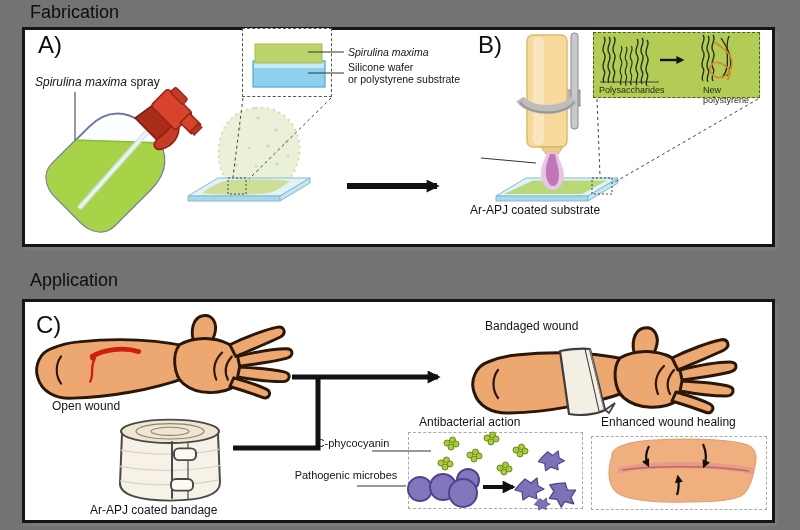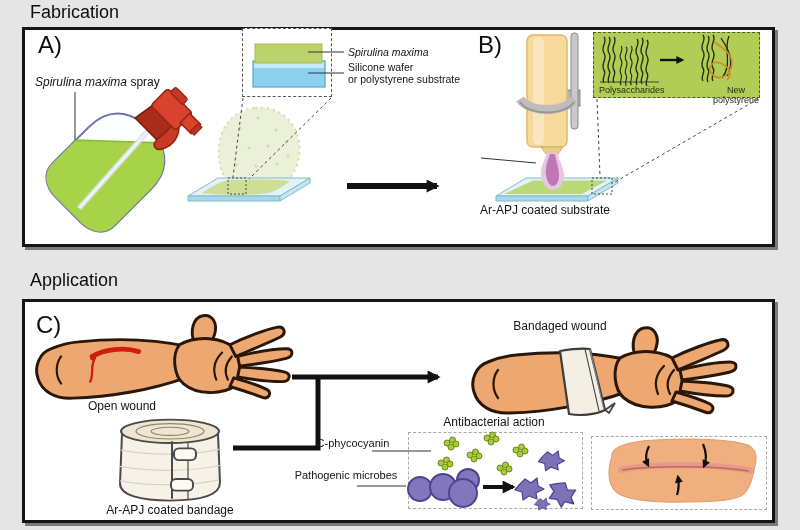--- a/index.html
+++ b/index.html
@@ -1,33 +1,33 @@
 <!DOCTYPE html>
 <html><head>
 <meta charset="utf-8">
 <style>
   html,body{margin:0;padding:0;background:#fff;}
-  .stage{position:relative;width:800px;height:530px;background:#e5e5e5;overflow:hidden;
+  .stage{position:relative;width:800px;height:530px;background:#737373;overflow:hidden;
          font-family:"Liberation Sans",sans-serif;color:#111;}
   .panel{position:absolute;background:#fff;border:3px solid #151515;box-shadow:3px 3px 0 #7a7a7a;z-index:1;}
   .p-fab{left:22px;top:27px;width:747px;height:214px;}
   .p-app{left:22px;top:299px;width:747px;height:218px;}
   .sec-title{position:absolute;font-size:18px;color:#0d0d0d;z-index:6;}
   .t-fab{left:30px;top:2px;}
   .t-app{left:30px;top:270px;}
   .panel-letter{position:absolute;font-size:24px;color:#0d0d0d;z-index:6;}
   .l-a{left:38px;top:31px;} .l-b{left:478px;top:31px;} .l-c{left:36px;top:311px;}
   .box{position:absolute;z-index:2;box-sizing:border-box;}
   .inset-a{left:242px;top:28px;width:90px;height:69px;border:1.5px dashed #555;background:#fff;}
   .inset-b{left:593px;top:32px;width:167px;height:66px;border:1.5px dashed #49611c;background:#b2cc55;}
   .abox{left:408px;top:432px;width:175px;height:77px;border:1.5px dashed #a9a9a9;}
   .hbox{left:591px;top:436px;width:176px;height:74px;border:1.5px dashed #a9a9a9;}
   .art{position:absolute;left:0;top:0;z-index:3;}
   .lbl{position:absolute;font-size:12px;line-height:13px;color:#141414;z-index:5;}
-  .c{text-align:center;} .r{text-align:center;} .em{font-style:italic;}
+  .c{text-align:left;} .r{text-align:center;} .em{font-style:italic;}
   .sm{font-size:10.5px;line-height:12px;}
   .xs{font-size:9px;line-height:10px;color:#1c2a10;}
   .spray-lbl{left:35px;top:76px;}
   .uni-lbl{left:164px;top:205px;width:150px;}
   .insA1{left:348px;top:46px;}
   .insA2{left:348px;top:61px;}
   .jet-lbl{left:391px;top:121px;width:112px;line-height:14px;}
   .arapj-sub{left:470px;top:204px;width:150px;}
   .poly-lbl{left:599px;top:85px;width:64px;}
   .cross-lbl{left:703px;top:85px;width:66px;}
@@ -342,14 +342,15 @@
   <div class="lbl c arapj-sub">Ar-APJ coated substrate</div>
   <div class="lbl c xs poly-lbl">Polysaccharides</div>
   <div class="lbl c xs cross-lbl">New polystyrene</div>
 
   <div class="lbl c open-lbl">Open wound</div>
   <div class="lbl c bwound-lbl">Bandaged wound</div>
   <div class="lbl c bandroll-lbl">Ar-APJ coated bandage</div>
   <div class="lbl r cphy-lbl">C-phycocyanin</div>
   <div class="lbl r path-lbl">Pathogenic microbes</div>
   <div class="lbl c anti-lbl">Antibacterial action</div>
+  <div class="lbl c heal-lbl">Enhanced wound healing</div>
 
 </div>
 
 </body></html>

